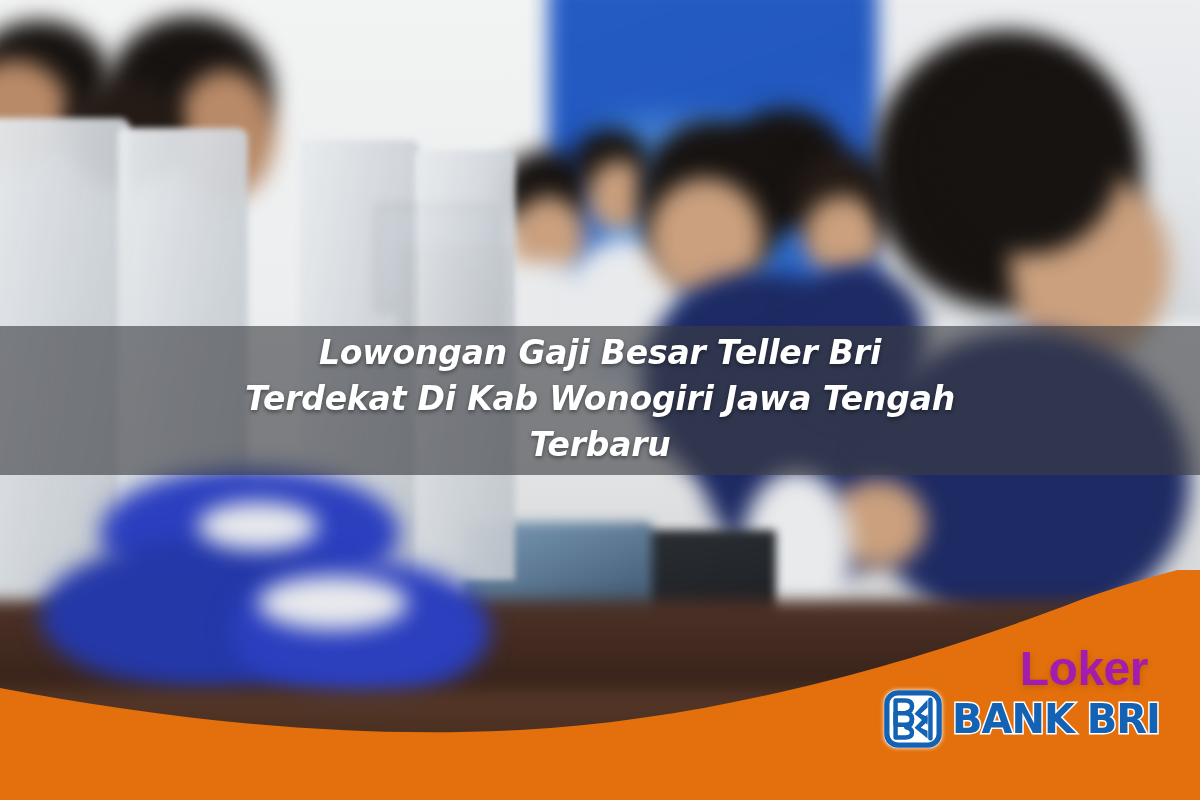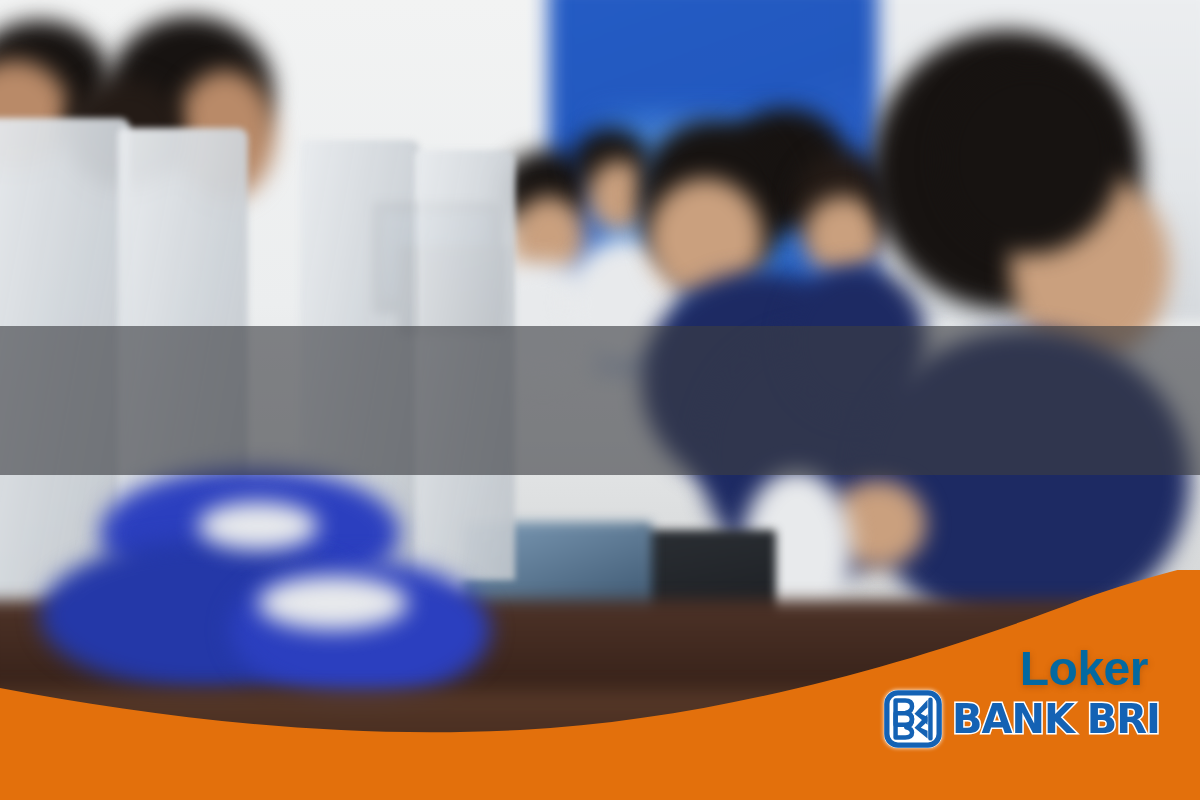--- a/index.html
+++ b/index.html
@@ -146,21 +146,21 @@
     position: absolute;
     left: 0; bottom: 0;
     width: 1200px; height: 230px;
   }
   .orange-wave svg { display: block; width: 1200px; height: 230px; }
 
   .loker-label {
     position: absolute;
     right: 52px;
     top: 645px;
-    color: #0369a1;
+    color: #a21caf;
     font-family: "Liberation Sans", sans-serif;
     font-size: 48px;
     font-weight: 700;
     letter-spacing: -0.5px;
     line-height: 1;
     text-shadow: 0 2px 6px rgba(120,55,0,.35);
     text-align: center;
   }
 
   .bri-lockup {
@@ -262,20 +262,23 @@
       <div class="blob blue2" style="left:100px; top:468px; width:300px; height:130px;"></div>
       <div class="blob blue" style="left:40px;  top:540px; width:330px; height:150px;"></div>
       <div class="blob blue2" style="left:230px; top:560px; width:260px; height:140px;"></div>
       <div class="blob white-s" style="left:198px; top:502px; width:120px; height:48px;"></div>
       <div class="blob white-s" style="left:258px; top:576px; width:150px; height:54px;"></div>
       <div class="desk-front"></div>
     </div>
   </div>
 
   <div class="title-band"></div>
+  <div class="title-text">Lowongan Gaji Besar Teller Bri
+Terdekat Di Kab Wonogiri Jawa Tengah
+Terbaru</div>
 
   <div class="orange-wave">
     <svg viewBox="0 0 1200 230" preserveAspectRatio="none" aria-hidden="true">
       <path d="M0,118 C150,146 330,170 520,160 C720,150 930,88 1080,30 C1130,12 1170,2 1200,-6 L1200,230 L0,230 Z" fill="#E3700C"></path>
     </svg>
   </div>
 
   <div class="loker-label">Loker</div>
 
   <div class="bri-lockup">

